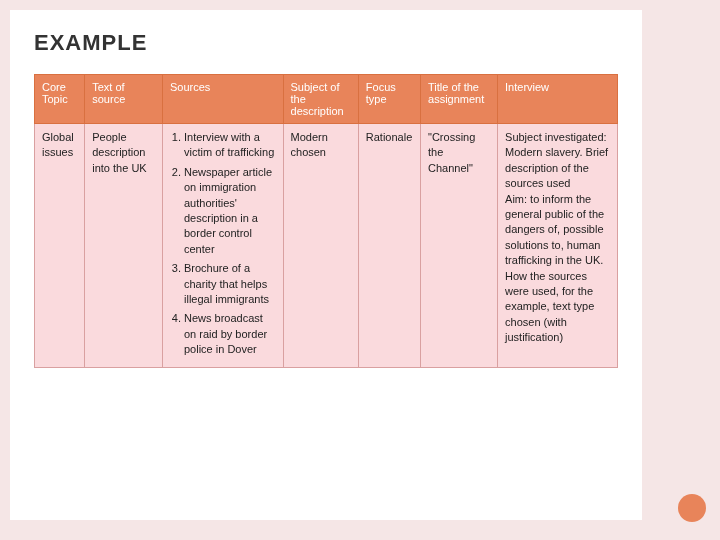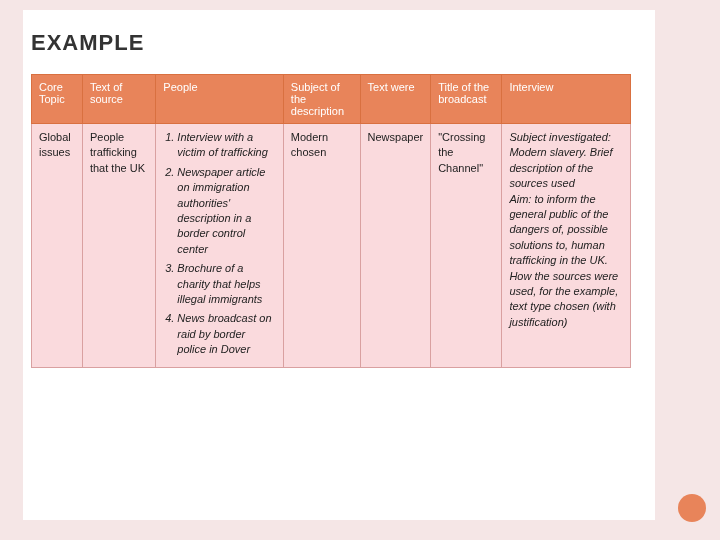--- a/index.html
+++ b/index.html
@@ -11,22 +11,22 @@
       width: 720px;
       height: 540px;
       overflow: hidden;
       position: relative;
     }
 
     .page {
       background: white;
       width: 632px;
       min-height: 510px;
-      margin: 10px 23px;
-      padding: 20px 24px 24px 8px;
+      margin: 10px 10px;
+      padding: 20px 24px 24px 24px;
       position: relative;
     }
 
     .page-title {
       font-size: 22px;
       font-weight: bold;
       text-transform: uppercase;
       color: #333;
       margin-bottom: 18px;
       letter-spacing: 1px;
@@ -59,21 +59,20 @@
     tbody td {
       padding: 6px 7px;
       border: 1px solid #d9a0a0;
       color: #222;
       line-height: 1.4;
     }
 
     ol {
       padding-left: 14px;
       margin: 0;
-      font-style: italic;
     }
 
     ol li {
       margin-bottom: 4px;
     }
 
     .orange-circle {
       width: 28px;
       height: 28px;
       background: #e8845a;
@@ -89,44 +88,44 @@
 <div class="page">
   <h1 class="page-title">
     <span>Example</span>
   </h1>
 
   <table>
     <thead>
       <tr>
         <th>Core Topic</th>
         <th>Text of source</th>
-        <th>People</th>
+        <th>Sources</th>
         <th>Subject of the description</th>
-        <th>Text were</th>
-        <th>Title of the broadcast</th>
+        <th>Focus type</th>
+        <th>Title of the assignment</th>
         <th>Interview</th>
       </tr>
     </thead>
     <tbody>
       <tr>
         <td>Global issues</td>
-        <td>People trafficking that the UK</td>
+        <td>People description into the UK</td>
         <td>
           <ol>
             <li>Interview with a victim of trafficking</li>
             <li>Newspaper article on immigration authorities' description in a border control center</li>
             <li>Brochure of a charity that helps illegal immigrants</li>
             <li>News broadcast on raid by border police in Dover</li>
           </ol>
         </td>
         <td>Modern chosen</td>
-        <td>Newspaper</td>
+        <td>Rationale</td>
         <td>"Crossing the Channel"</td>
         <td>
-          <span style="white-space: pre-line; font-style: italic;">Subject investigated: Modern slavery. Brief description of the sources used
+          <span style="white-space: pre-line;">Subject investigated: Modern slavery. Brief description of the sources used
 Aim: to inform the general public of the dangers of, possible solutions to, human trafficking in the UK.
 How the sources were used, for the example, text type chosen (with justification)</span>
         </td>
       </tr>
     </tbody>
   </table>
 </div>
 
 <div class="orange-circle"></div>
 

